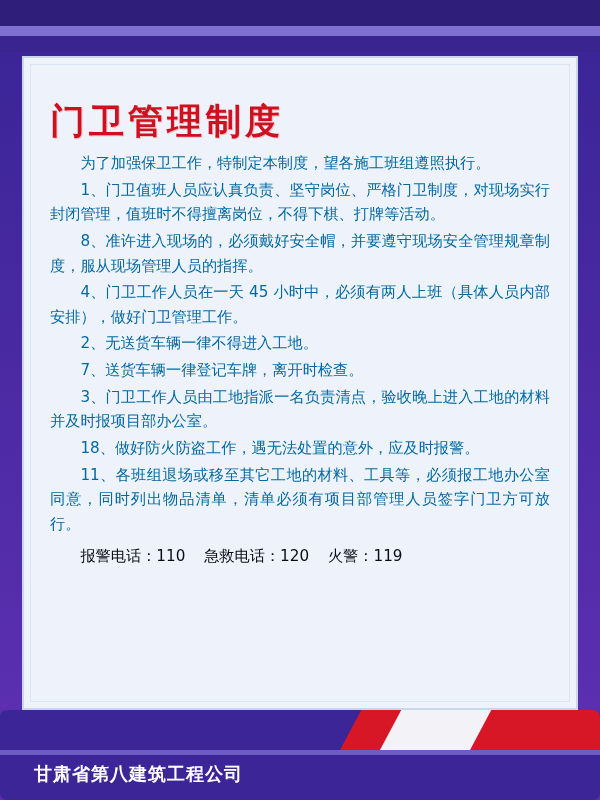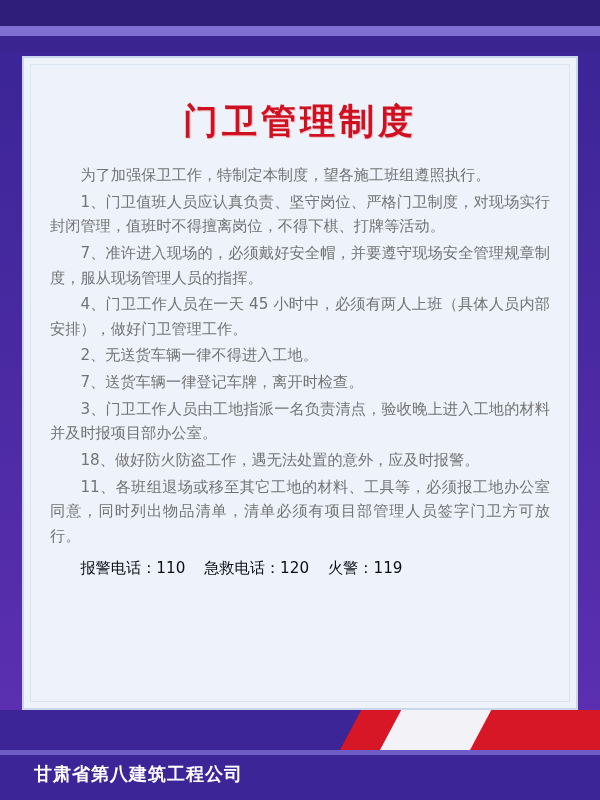--- a/index.html
+++ b/index.html
@@ -51,34 +51,34 @@
     box-sizing: border-box;
     padding: 26px 26px 18px 26px;
   }
   .panel-inner {
     position: absolute;
     top: 6px; left: 6px; right: 6px; bottom: 6px;
     border: 1px solid #dbe4f3;
     pointer-events: none;
   }
   .title {
-    text-align: center;
+    text-align: left;
     font-family: "DejaVu Serif", "Liberation Serif", serif;
     font-size: 35px;
     font-weight: bold;
     color: #cf1020;
     letter-spacing: 4px;
-    margin: 14px 0 18px 0;
+    margin: 14px 0 6px 0;
     text-shadow: 1px 1px 0 #f1c0c4;
   }
   .body-text {
     font-family: "DejaVu Sans", "Liberation Sans", sans-serif;
     font-size: 15.2px;
     line-height: 1.62;
-    color: #737373;
+    color: #0369a1;
     text-align: justify;
   }
   .para {
     margin: 0 0 2px 0;
     text-indent: 2em;
   }
   .phones {
     margin-top: 10px;
     text-indent: 2em;
     font-size: 15.2px;
@@ -87,20 +87,21 @@
   .phones span {
     margin-right: 14px;
   }
   
   .bottom-band {
     position: absolute;
     left: 0; right: 0; bottom: 0;
     height: 90px;
     background: #3b2597;
     overflow: hidden;
+    border-radius: 7px;
   }
   .band-red {
     position: absolute;
     right: 0;
     top: 0;
     width: 260px;
     height: 40px;
     background: #d81726;
     transform: skewX(-28deg);
     transform-origin: bottom right;
@@ -158,21 +159,21 @@
   <div class="side-right"></div>
 
   <div class="panel">
     <div class="panel-inner"></div>
 
     <div class="title">门卫管理制度</div>
 
     <div class="body-text">
       <p class="para">为了加强保卫工作，特制定本制度，望各施工班组遵照执行。</p>
       <p class="para">1、门卫值班人员应认真负责、坚守岗位、严格门卫制度，对现场实行封闭管理，值班时不得擅离岗位，不得下棋、打牌等活动。</p>
-      <p class="para">7、准许进入现场的，必须戴好安全帽，并要遵守现场安全管理规章制度，服从现场管理人员的指挥。</p>
+      <p class="para">8、准许进入现场的，必须戴好安全帽，并要遵守现场安全管理规章制度，服从现场管理人员的指挥。</p>
       <p class="para">4、门卫工作人员在一天 45 小时中，必须有两人上班（具体人员内部安排），做好门卫管理工作。</p>
       <p class="para">2、无送货车辆一律不得进入工地。</p>
       <p class="para">7、送货车辆一律登记车牌，离开时检查。</p>
       <p class="para">3、门卫工作人员由工地指派一名负责清点，验收晚上进入工地的材料并及时报项目部办公室。</p>
       <p class="para">18、做好防火防盗工作，遇无法处置的意外，应及时报警。</p>
       <p class="para">11、各班组退场或移至其它工地的材料、工具等，必须报工地办公室同意，同时列出物品清单，清单必须有项目部管理人员签字门卫方可放行。</p>
     </div>
 
     <div class="phones">
       <span>报警电话：110</span>

